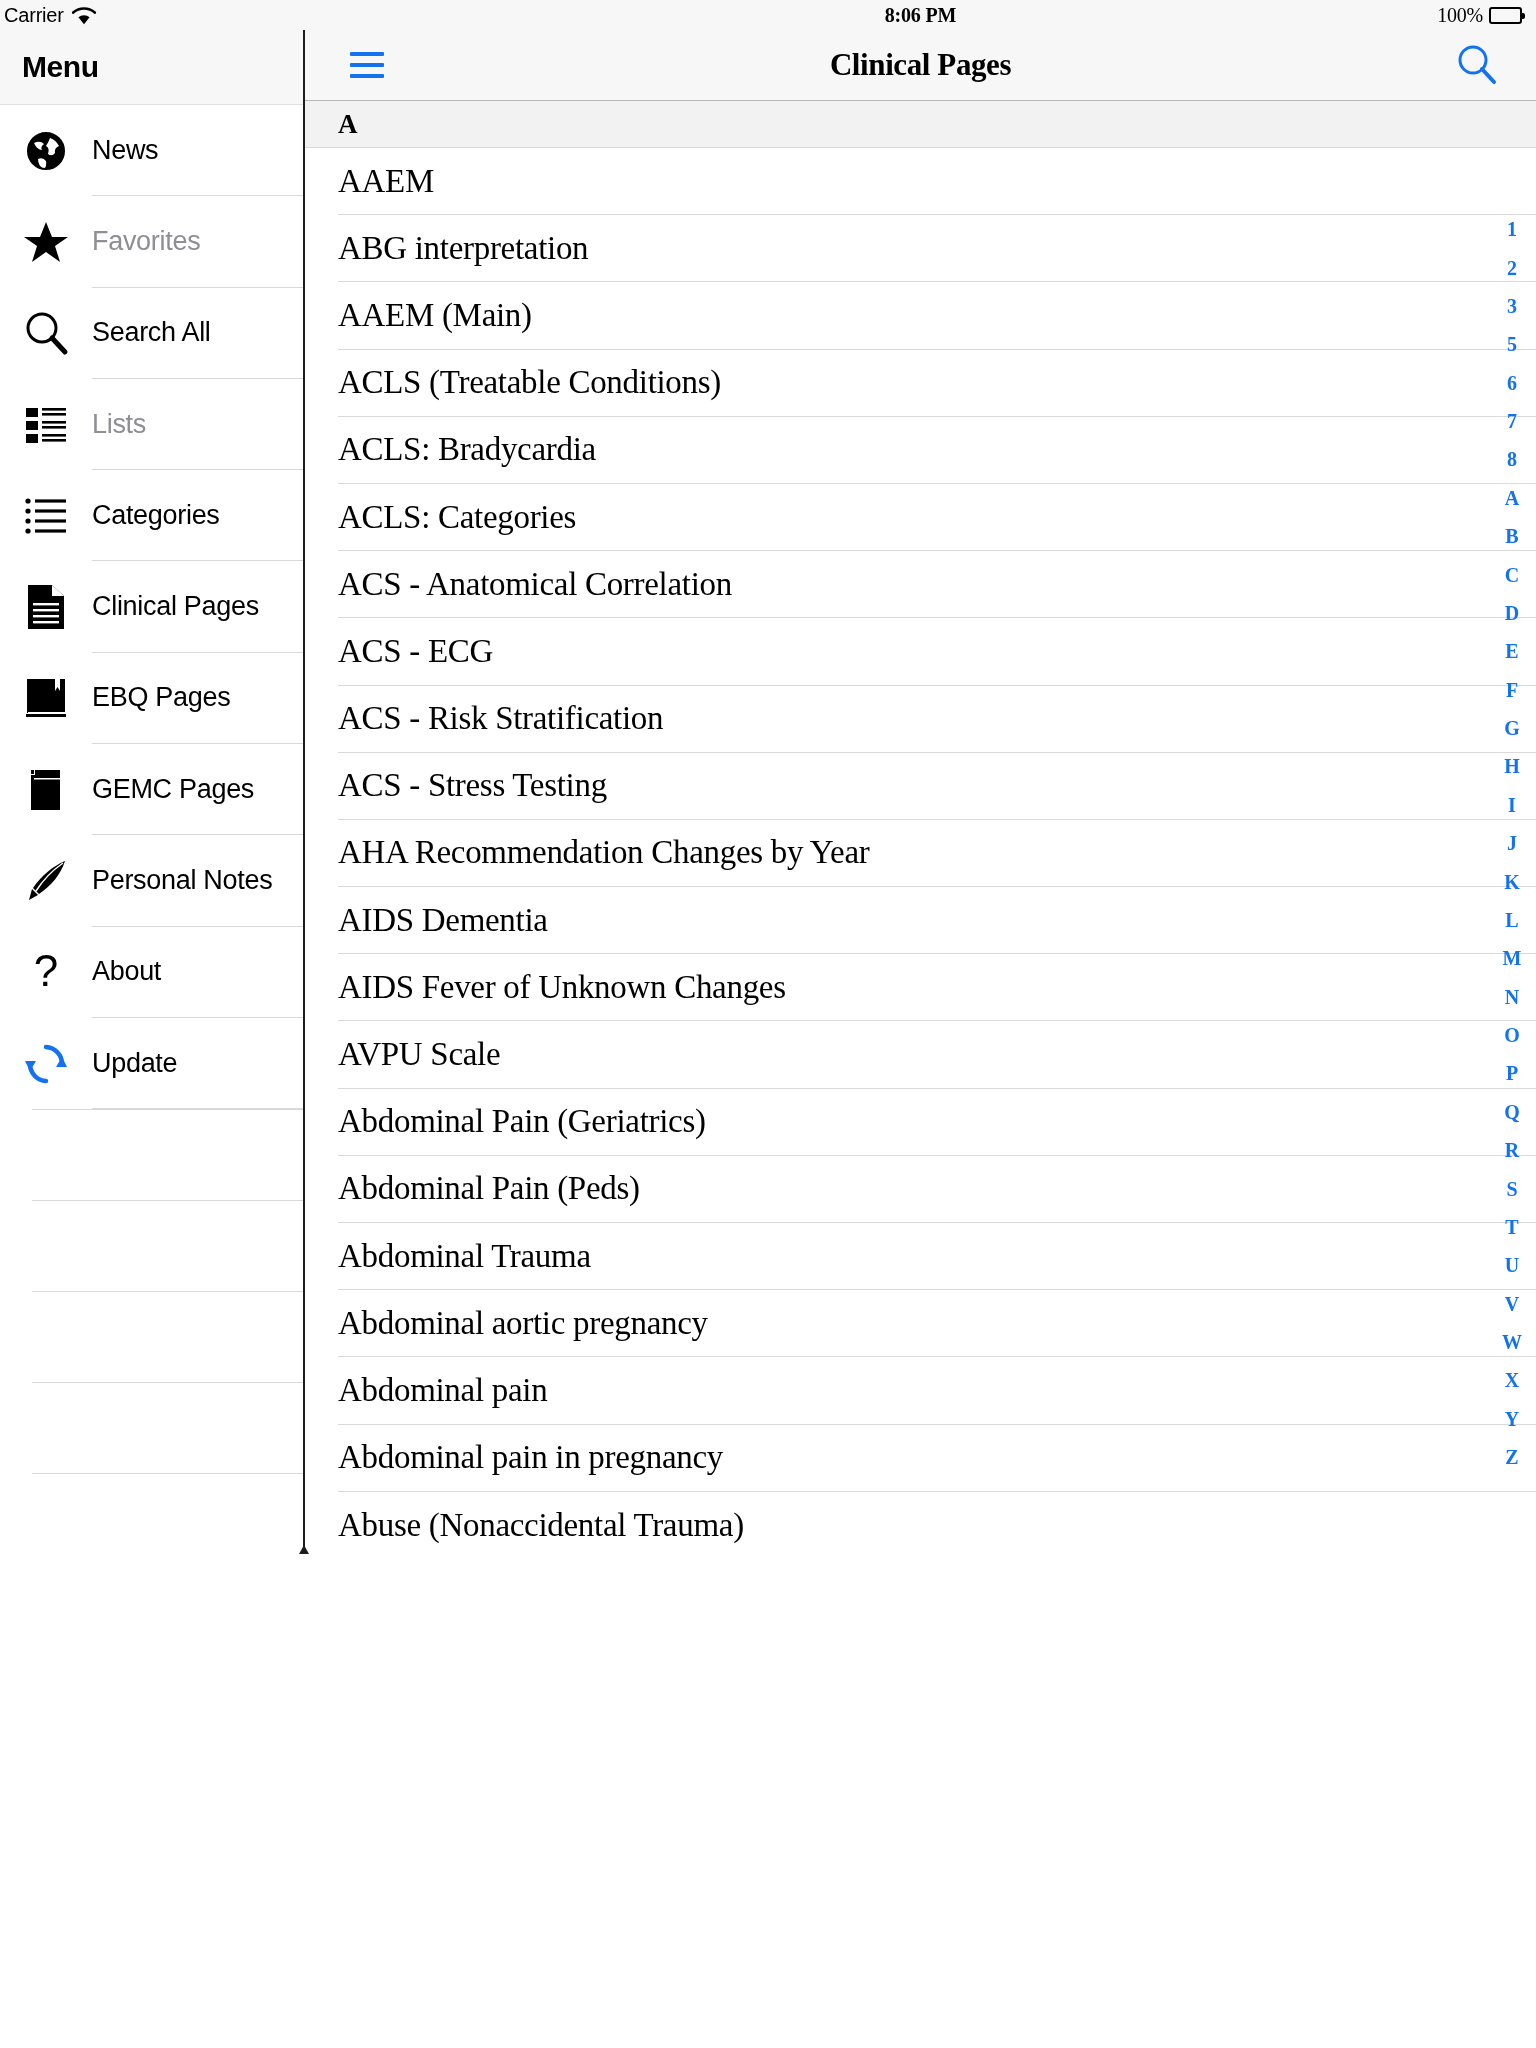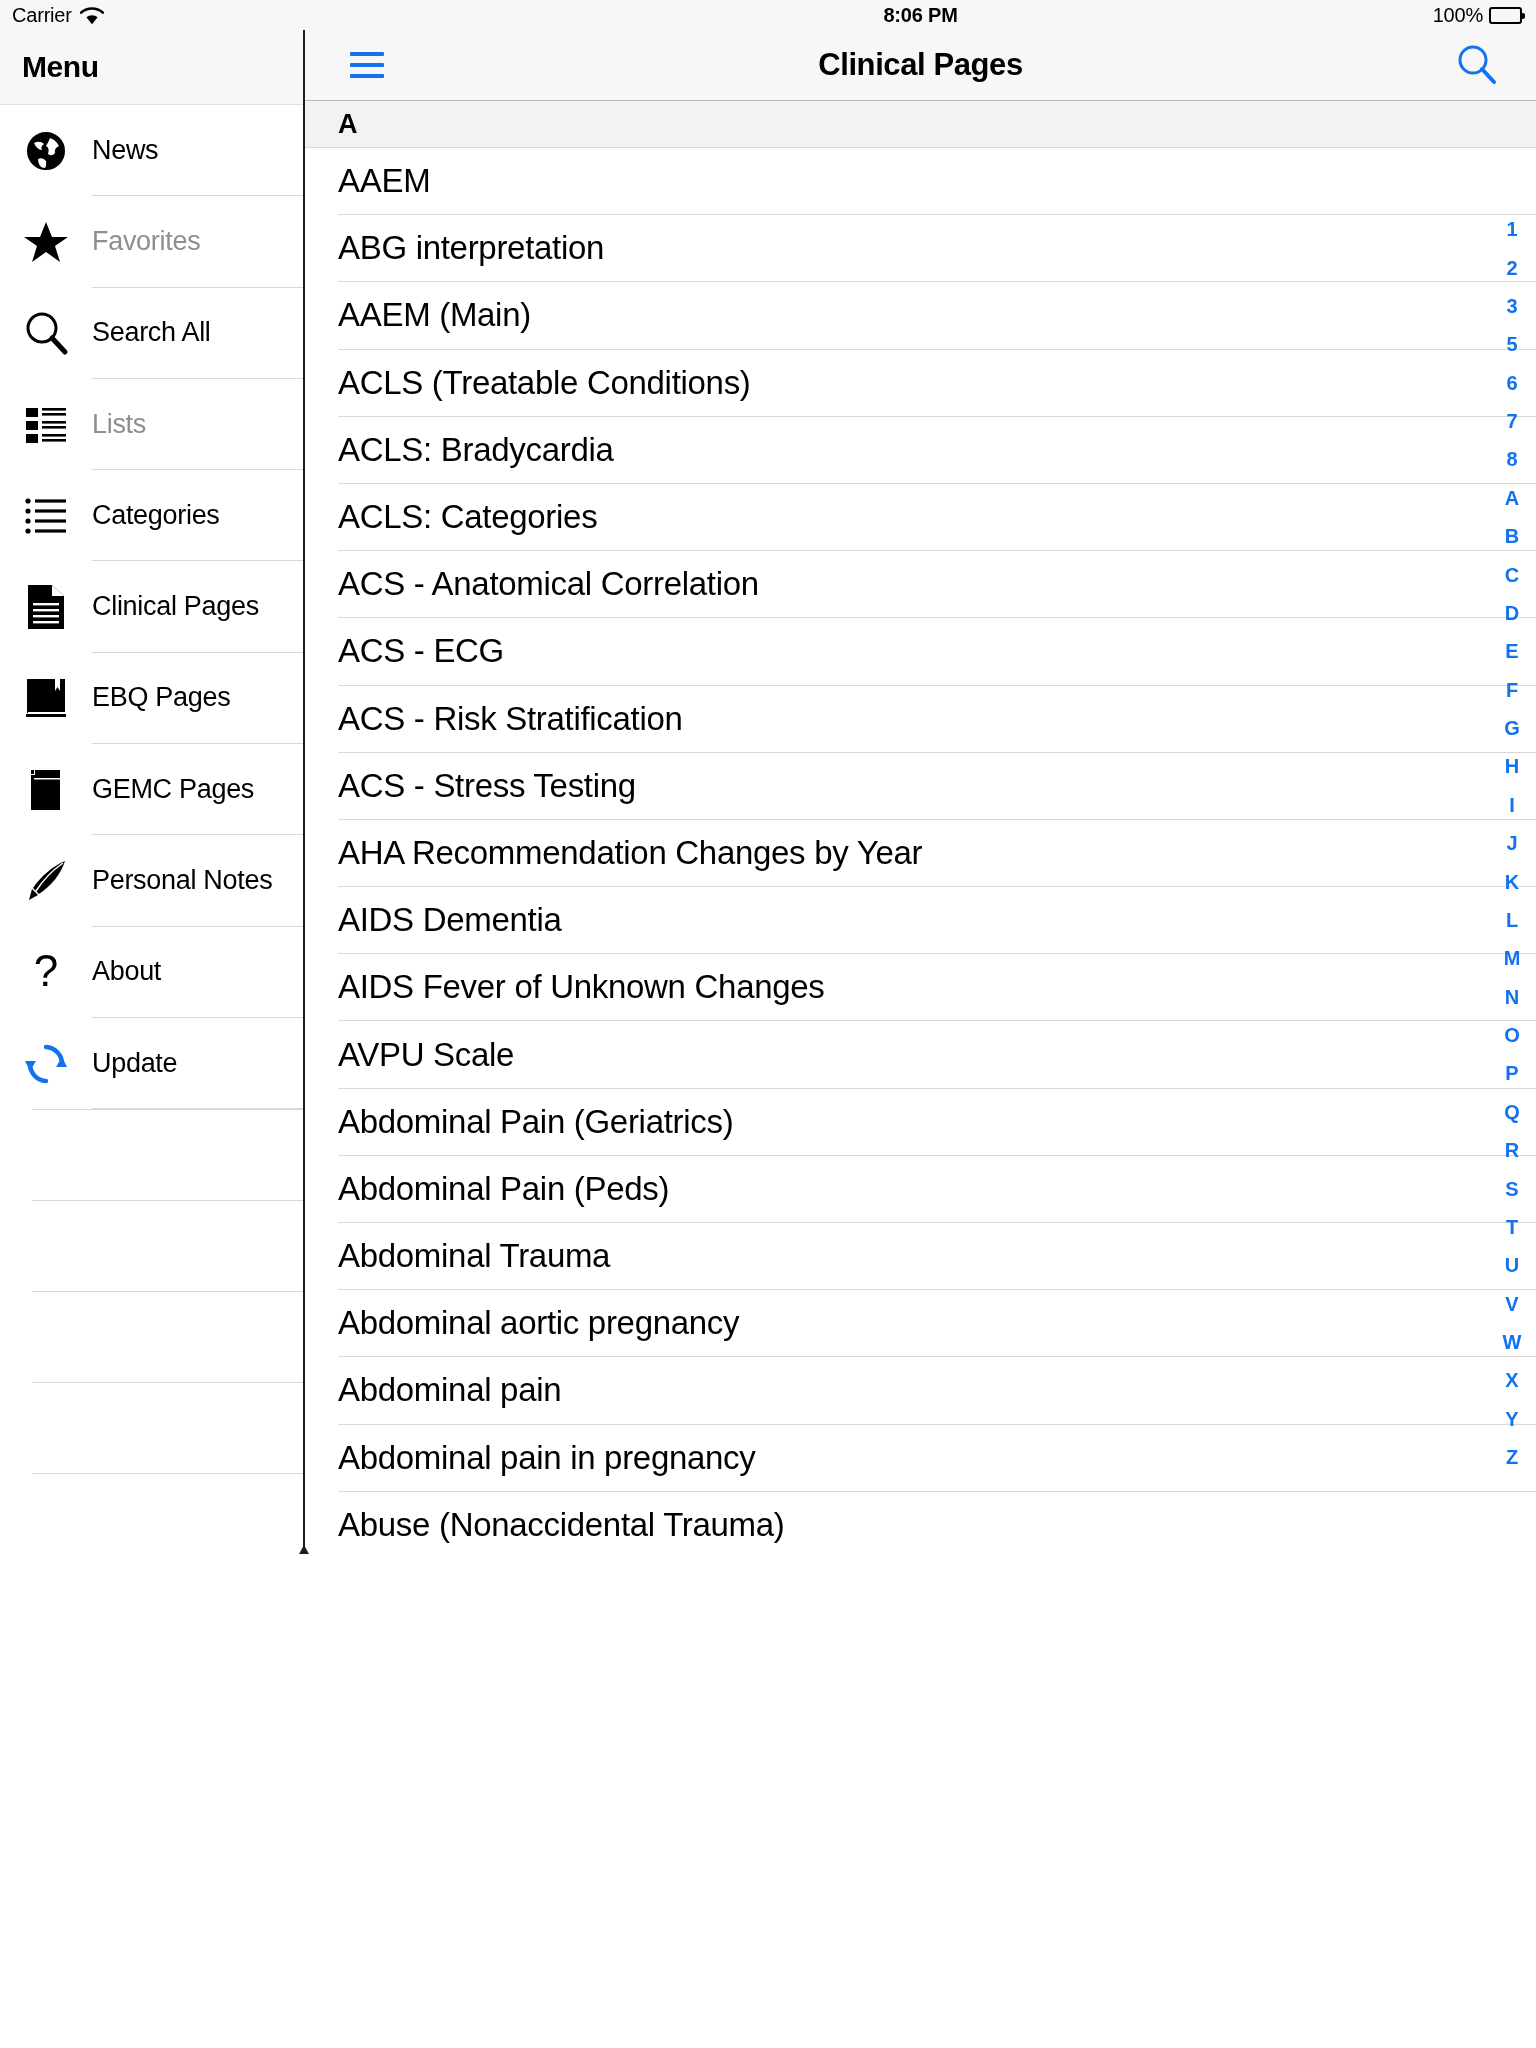--- a/index.html
+++ b/index.html
@@ -22,21 +22,21 @@
     height: 2048px;
     background: #ffffff;
     position: relative;
     flex: 0 0 305px;
   }
   #sidebar-statusbar {
     height: 30px;
     background: #f7f7f7;
     display: flex;
     align-items: center;
-    padding-left: 12px;
+    padding-left: 4px;
     gap: 7px;
   }
   .carrier-text {
     font-size: 20px;
     color: #000;
     letter-spacing: -0.2px;
   }
   .wifi-icon { display: inline-block; line-height: 0; }
 
   #sidebar-header {
@@ -112,20 +112,21 @@
     border-right: 5px solid transparent;
     border-bottom: 9px solid #1c1c1c;
   }
 
   
   #detail {
     flex: 1;
     height: 1952px;
     position: relative;
     background: #ffffff;
+    font-family: Liberation Serif, serif;
   }
   #detail-statusbar {
     height: 30px;
     background: #f7f7f7;
     display: flex;
     align-items: center;
     position: relative;
   }
   #clock {
     position: absolute;

